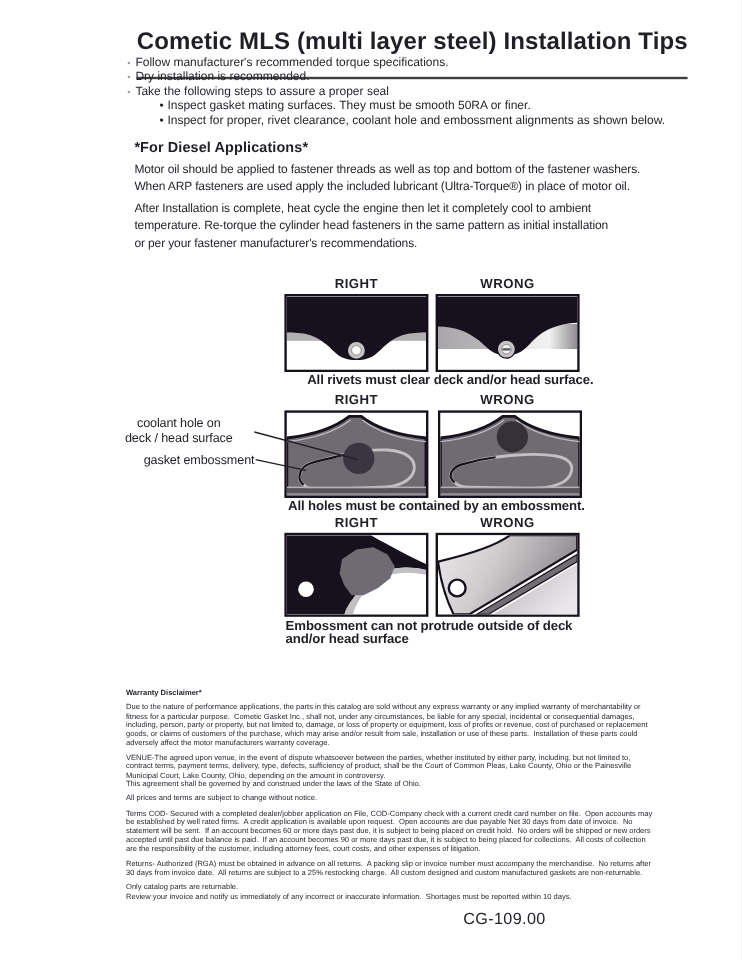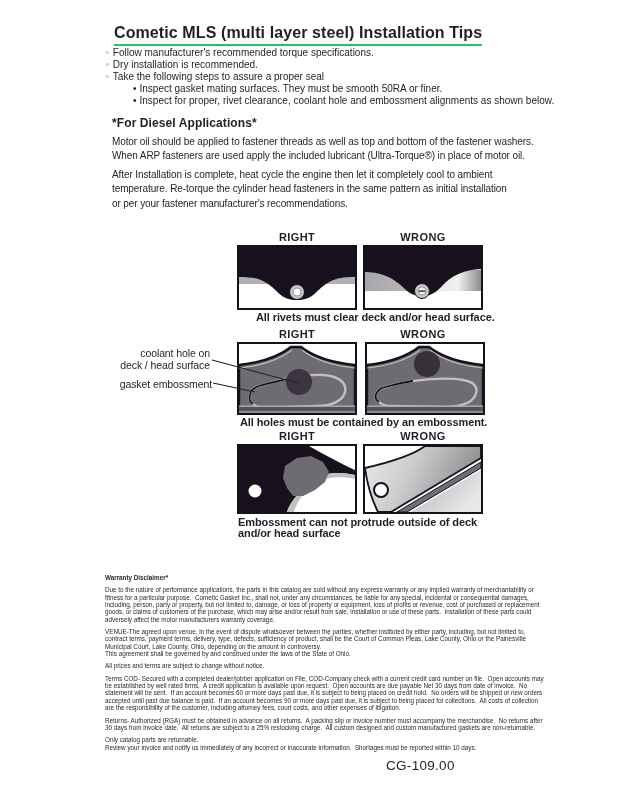--- a/index.html
+++ b/index.html
@@ -4,22 +4,22 @@
 <style>
   html,body{margin:0;padding:0;background:#e8e8e8;}
   .page{
     position:relative;width:618px;height:800px;background:#ffffff;
     font-family:"Liberation Sans","DejaVu Sans",sans-serif;color:#221e26;
     overflow:hidden;margin:0 auto;
   }
   .abs{position:absolute;}
   .pre{white-space:pre;}
   .title{
-    font-size:16px;font-weight:bold;border-bottom:2px solid #22c55e;
-    padding-bottom:2px;letter-spacing:.1px;display:inline-block;
+    font-size:20px;font-weight:bold;border-bottom:2px solid #404040;
+    padding-bottom:17px;letter-spacing:.1px;display:inline-block;
   }
   .bullets{font-size:10px;line-height:12px;}
   .bullet-row{display:flex;align-items:flex-start;white-space:nowrap;}
   .bullet-row .m1{font-size:8px;line-height:12px;margin-right:4px;}
   .bullet-row.sub{margin-left:27px;}
   .bullet-row .m2{font-size:10px;line-height:12px;margin-right:3px;}
   .h-diesel{font-size:12px;font-weight:bold;letter-spacing:.1px;}
   .body-para{font-size:10px;line-height:14.4px;letter-spacing:-.1px;}
   .rw-label{font-size:11px;font-weight:bold;letter-spacing:.4px;transform:translateX(-50%);}
   .caption{font-size:11px;font-weight:bold;letter-spacing:-.1px;line-height:11px;}
@@ -102,21 +102,21 @@
       <circle cx="57" cy="44" r="4" fill="#f2f2f2" stroke="#8a878a" stroke-width="0.8"></circle>
       <rect x="53.5" y="43.2" width="7" height="1.8" rx="0.9" fill="#55515c"></rect>
     </svg>
   </div>
 
   <div class="abs caption" style="left:256px;top:312px;">All rivets must clear deck and/or head surface.</div>
 
   <div class="abs rw-label" style="left:297px;top:328px;">RIGHT</div>
   <div class="abs rw-label" style="left:423px;top:328px;">WRONG</div>
 
-  <div class="abs diag-label pre" style="left:88px;top:348px;width:122px;">coolant hole on
+  <div class="abs diag-label pre" style="left:88px;top:348px;width:122px;text-align:center;">coolant hole on
 deck / head surface</div>
   <div class="abs diag-label pre" style="left:88px;top:379px;width:124px;">gasket embossment</div>
 
   <div class="abs img-frame" style="left:237px;top:342px;width:116px;height:69px;">
     <svg width="116" height="69" viewBox="0 0 116 69">
       <rect x="0" y="0" width="116" height="69" fill="#ffffff"></rect>
       <path d="M0,69 V21 C18,19 38,14 52,3 L62,3 C76,14 96,19 116,21 V69 Z" fill="#6f6b72" stroke="#17111d" stroke-width="2.4"></path>
       <path d="M0,24 C19,22 39,17 53,6 M63,6 C77,17 97,22 116,24" stroke="#bdbabd" stroke-width="1.2" fill="none"></path>
       <path d="M14,60 C8,56 10,45 20,42 C40,36 66,30 84,31 C100,32 108,39 106,48 C104,57 92,62 78,62 L26,64 C20,64 17,63 14,60 Z" fill="none" stroke="#c3c0c4" stroke-width="2.4"></path>
       <path d="M14,60 C8,56 10,45 20,42 C30,39 40,37 48,35" fill="none" stroke="#17111d" stroke-width="1.8"></path>

